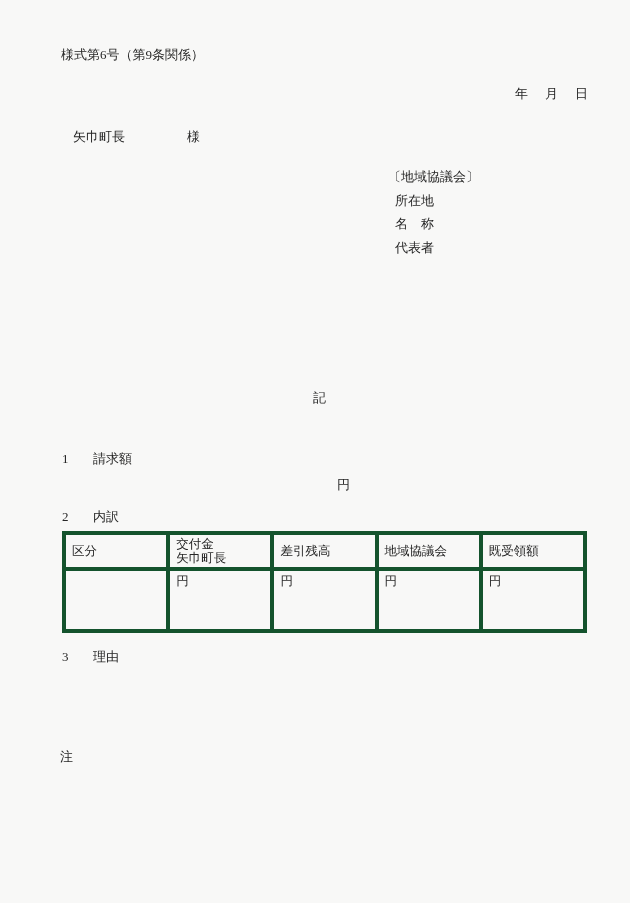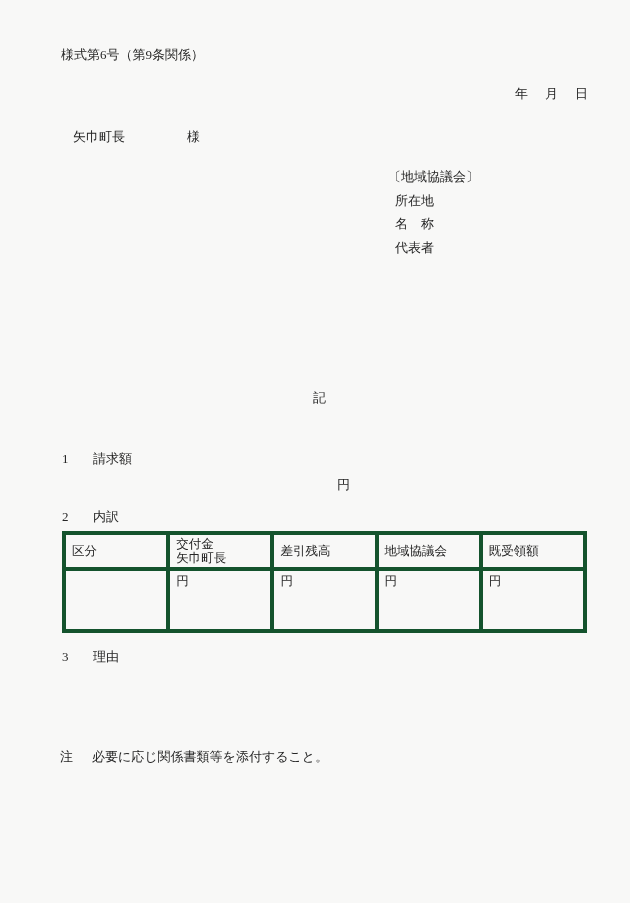--- a/index.html
+++ b/index.html
@@ -134,16 +134,15 @@
       </table>
   </div>
 
   <div class="abs sec-heading sec-3">
     <span class="num">3</span>
     <span>理由</span>
   </div>
 
   <div class="abs note">
     <span class="prefix">注</span>
-    <span>必要に応じ関係書類等を添付すること。</span>
   </div>
 
 </div>
 
 </body></html>

